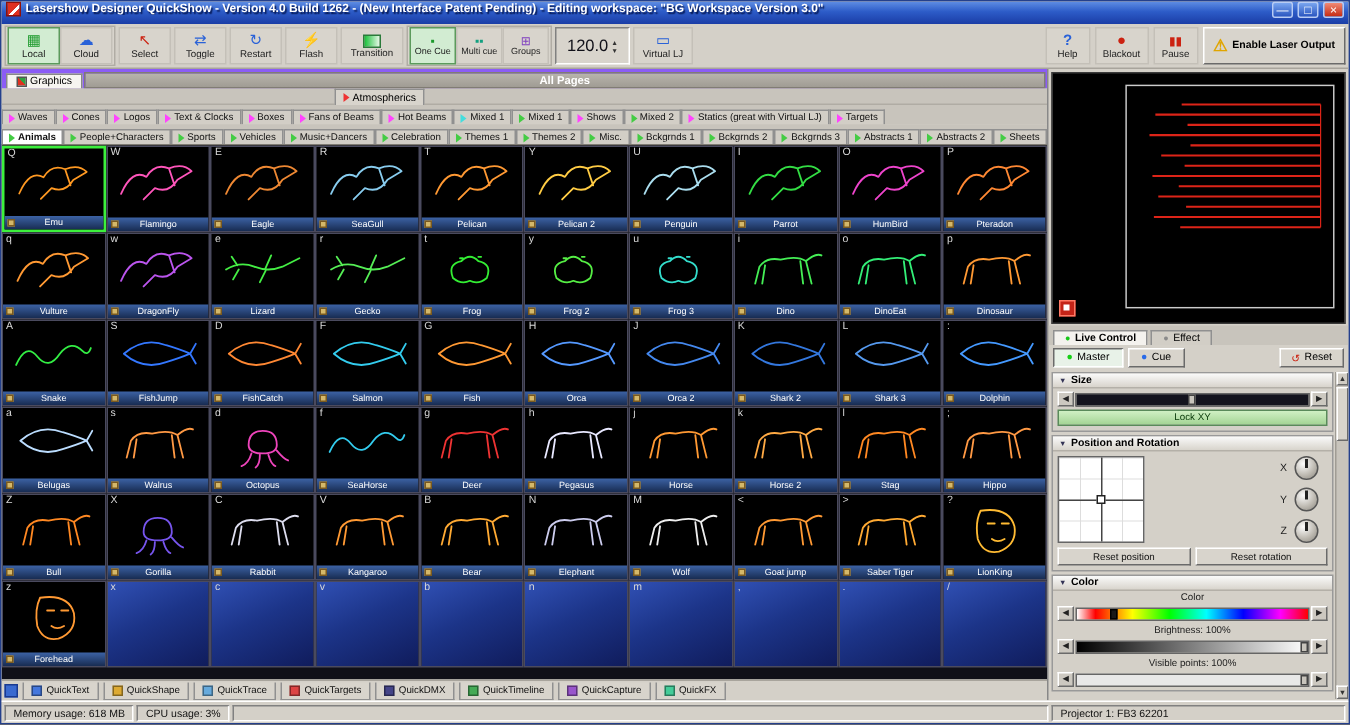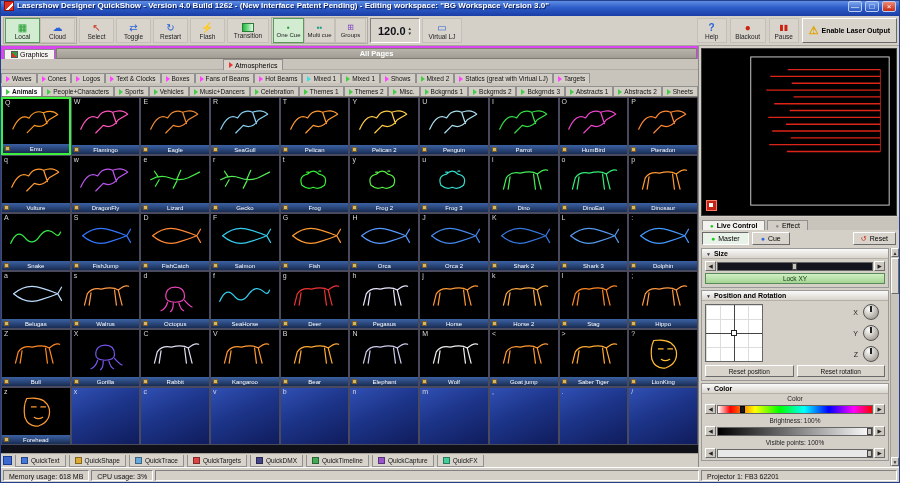--- a/index.html
+++ b/index.html
@@ -27,30 +27,30 @@
     font-size:6.5px; color:#222; border:1px solid #c4c0b8; background:#d8d4cc; }
   .tb-btn .ticon { font-size:10px; line-height:11px; }
   .tb-btn.sel { background:#d2ecd2; border:1px solid #5c9a5c; }
   .tb-btn.small { width:31px; font-size:6px; }
   .tb-btn.small .ticon { font-size:8px; line-height:9px; }
   .ic-green{color:#1c9a2c} .ic-blue{color:#2a62d8} .ic-red{color:#cc2211} .ic-yellow{color:#d8a800}
   .ic-teal{color:#12a080} .ic-purple{color:#8040c0}
   .grad-icon { width:12px; height:9px; background:linear-gradient(90deg,#18c038,#e8f8e8); border:1px solid #2a7a3a; }
   .bpm-box { width:50px; height:25px; border:1px solid; border-color:#808080 #fff #fff #808080; background:#d8d4cc;
     display:flex; align-items:center; justify-content:center; gap:2px; }
-  .bpm-val { font-size:11px; font-weight:bold; color:#101018; }
+  .bpm-val { font-size:11px; font-weight:normal; color:#101018; }
   .spin { display:flex; flex-direction:column; font-size:4.5px; color:#333; line-height:5px; }
   .tb-right { margin-left:auto; display:flex; align-items:center; gap:3px; }
   .enable-laser { display:flex; align-items:center; gap:3px; height:25px; padding:0 6px; font-size:7px; font-weight:bold;
     border:1px solid; border-color:#fff #6a6a6a #6a6a6a #fff; background:#d8d4cc; }
   .enable-laser .warn { font-size:11px; color:#e0a500; }
 
   
   .left-col { width:697px; flex:0 0 697px; display:flex; flex-direction:column; overflow:hidden; }
-  .stripA { height:13px; flex:0 0 13px; background:#d946ef; display:flex; align-items:flex-end; }
+  .stripA { height:13px; flex:0 0 13px; background:#8b5cf6; display:flex; align-items:flex-end; }
   .cat-tab { display:flex; align-items:center; gap:2px; font-size:7px; padding:1px 6px; background:#f6f4f0;
     border:1px solid #888; border-bottom:none; margin-left:3px; white-space:nowrap; }
   .cat-icon { width:7px; height:7px; background:linear-gradient(45deg,#e03020 0 50%,#30a040 50%); border:1px solid #555; }
   .allpages { flex:1; height:11px; margin:0 1px; background:linear-gradient(180deg,#b8b4ac,#a09c94); border:1px solid #807c74;
     display:flex; align-items:center; justify-content:center; font-size:7.5px; font-weight:bold; color:#fff; }
   .stripB { height:11px; flex:0 0 11px; background:#c8c4bc; position:relative; border-bottom:1px solid #b0aca4; }
   .atmos-tab { position:absolute; left:222px; top:0; display:flex; align-items:center; gap:2px; font-size:7px;
     padding:0 5px; height:11px; background:#d8d4cc; border:1px solid #909090; border-bottom:none; white-space:nowrap; }
   .stripC,.stripD { height:13px; flex:0 0 13px; background:#c8c4bc; display:flex; align-items:flex-end; overflow:hidden; }
   .page-tab { flex:0 1 auto; min-width:0; display:flex; align-items:center; gap:2px; padding:1px 4px; font-size:6.5px;

